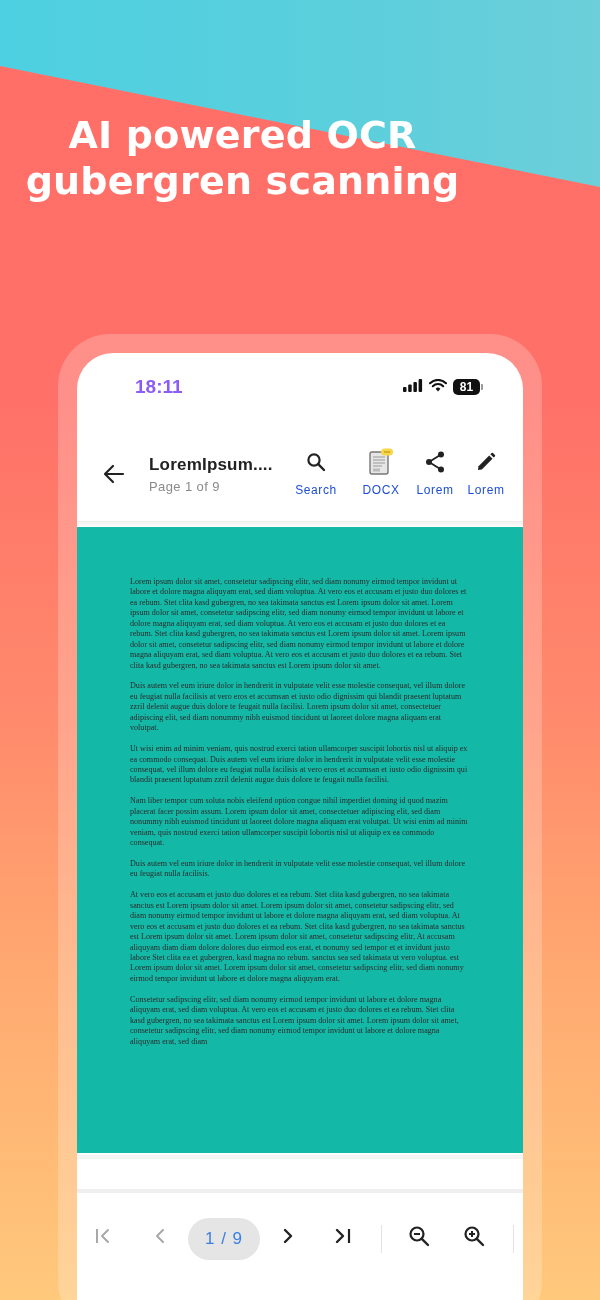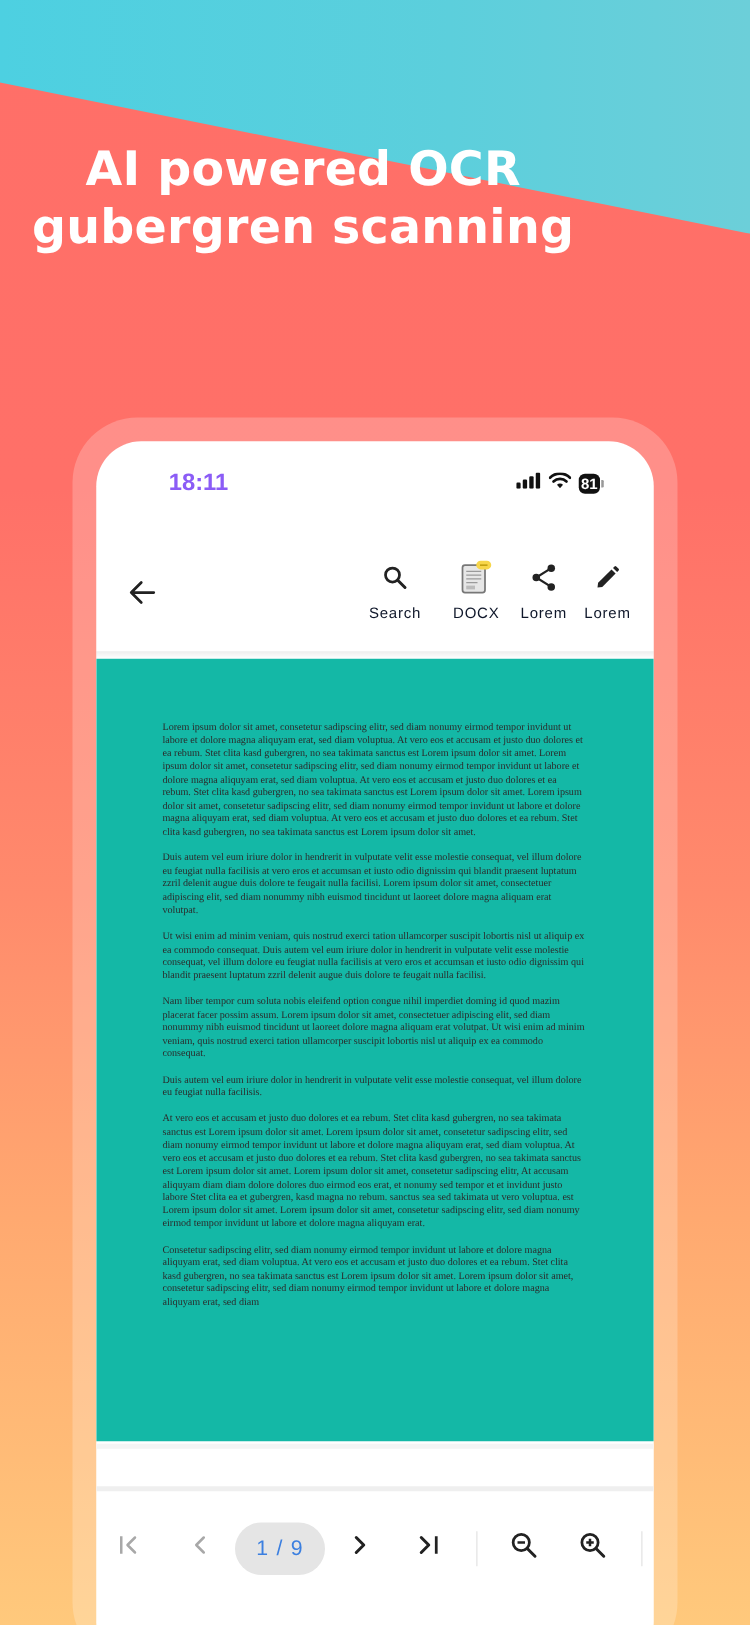--- a/index.html
+++ b/index.html
@@ -30,34 +30,34 @@
     border-radius: 36px; background: #ffffff; overflow: hidden;
   }
   .status-bar { position: absolute; left: 0; top: 0; width: 446px; height: 70px; }
   .time {
     position: absolute; left: 58px; top: 23px;
     font-size: 19px; font-weight: bold; color: #8b5cf6;
   }
   .status-icons { position: absolute; right: 40px; top: 25px; display: flex; align-items: center; gap: 6px; }
   .battery {
     display: inline-flex; align-items: center; justify-content: center;
-    width: 17px; height: 16px; border-radius: 5px; background: #111; color: #fff;
+    width: 27px; height: 16px; border-radius: 5px; background: #111; color: #fff;
     font-size: 12px; font-weight: bold;
   }
   .battery-nub { width: 2px; height: 6px; background: #999; border-radius: 0 1px 1px 0; margin-left: -5px; }
 
   .app-bar { position: absolute; left: 0; top: 88px; width: 446px; height: 76px; }
   .back-btn { position: absolute; left: 22px; top: 20px; width: 30px; height: 30px; display: flex; align-items: center; justify-content: center; }
   .title-block { position: absolute; left: 72px; top: 14px; }
   .doc-title { font-size: 17px; font-weight: bold; color: #222; letter-spacing: 0.2px; }
   .doc-sub { font-size: 13px; color: #8a8a8a; margin-top: 4px; letter-spacing: 0.4px; }
   .actions { position: absolute; top: 10px; left: 0; width: 446px; height: 60px; }
   .action { position: absolute; top: 0; width: 56px; text-align: center; }
   .action .ic { height: 26px; display: flex; align-items: center; justify-content: center; }
-  .action .lbl { font-size: 12px; color: #0f172a; margin-top: 6px; letter-spacing: 0.6px; }
+  .action .lbl { font-size: 12px; color: #1d4ed8; margin-top: 6px; letter-spacing: 0.6px; }
   .app-bar-shadow {
     position: absolute; left: 0; top: 168px; width: 446px; height: 6px;
     background: linear-gradient(180deg, rgba(0,0,0,0.07), rgba(0,0,0,0));
   }
 
   .page { position: absolute; left: 0; top: 174px; width: 446px; height: 626px; background: #14b8a6; }
   .page-text {
     position: absolute; left: 53px; top: 50px; width: 340px;
     font-family: "Liberation Serif", "DejaVu Serif", serif;
     font-size: 8.1px; line-height: 10.45px; color: #2b2b2b;
@@ -110,20 +110,24 @@
     </div>
   </div>
 
   <div class="app-bar">
     <div class="back-btn">
       <span>
         <svg width="22" height="20" viewBox="0 0 22 20">
             <path d="M20 10 H3 M10 2 L2 10 L10 18" stroke="#222" stroke-width="2.2" fill="none" stroke-linecap="round" stroke-linejoin="round"></path>
           </svg>
       </span>
+    </div>
+    <div class="title-block">
+      <div class="doc-title">LoremIpsum....</div>
+      <div class="doc-sub">Page 1 of 9</div>
     </div>
     <div class="actions">
       <div class="action" style="left:211px">
         <div class="ic">
             <span>
           <svg width="20" height="20" viewBox="0 0 20 20">
                 <circle cx="8" cy="8" r="5.6" stroke="#222" stroke-width="2.2" fill="none"></circle>
                 <path d="M12.2 12.2 L18 18" stroke="#222" stroke-width="2.4" stroke-linecap="round"></path>
               </svg>
         </span>

